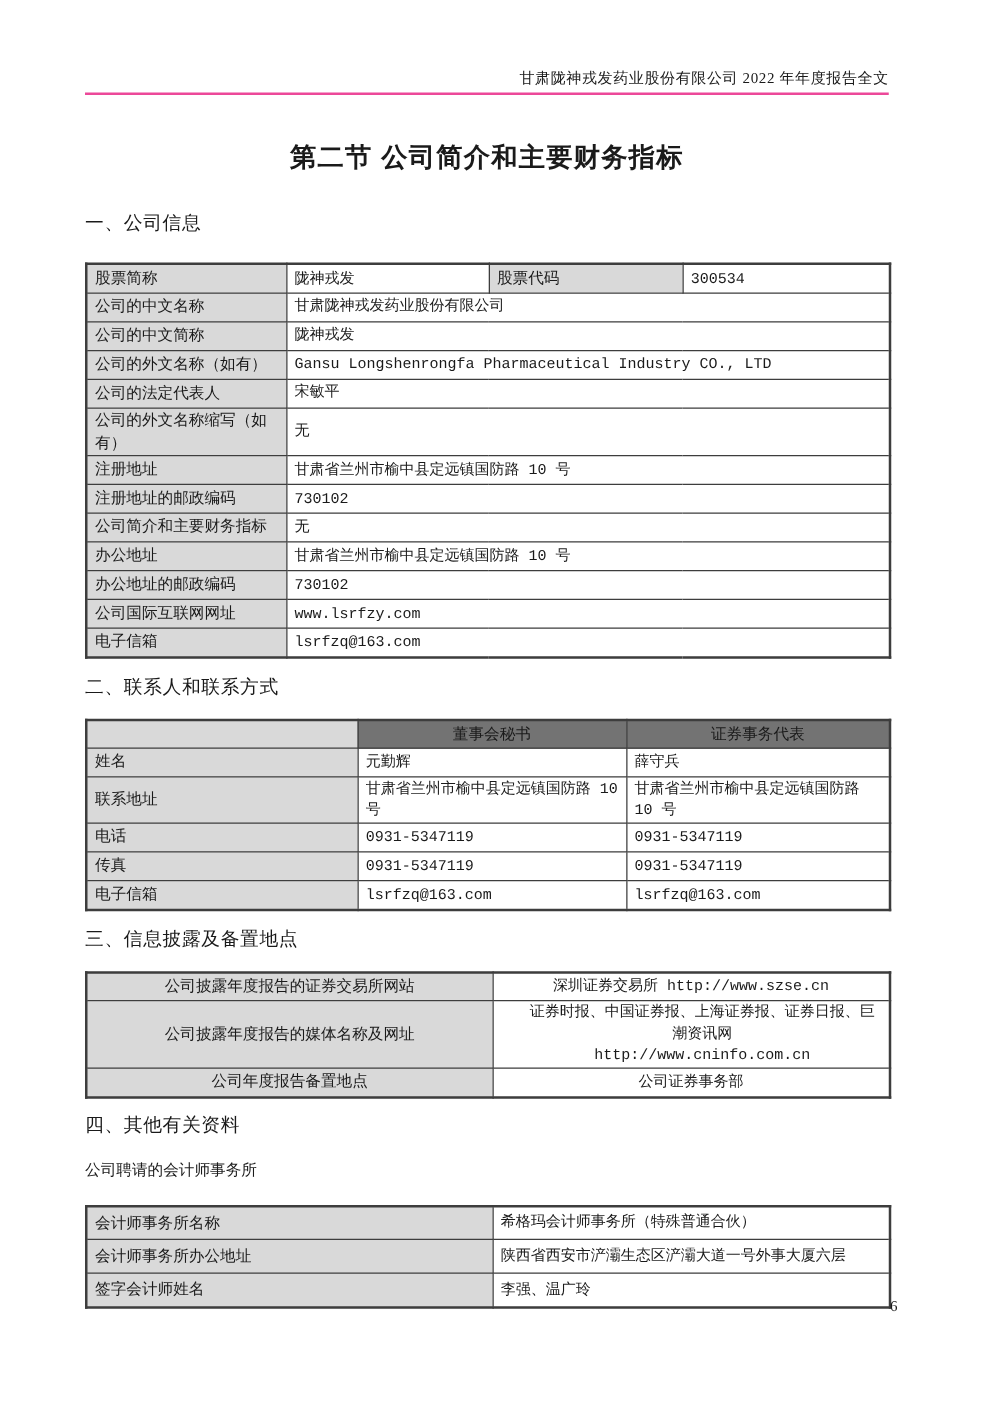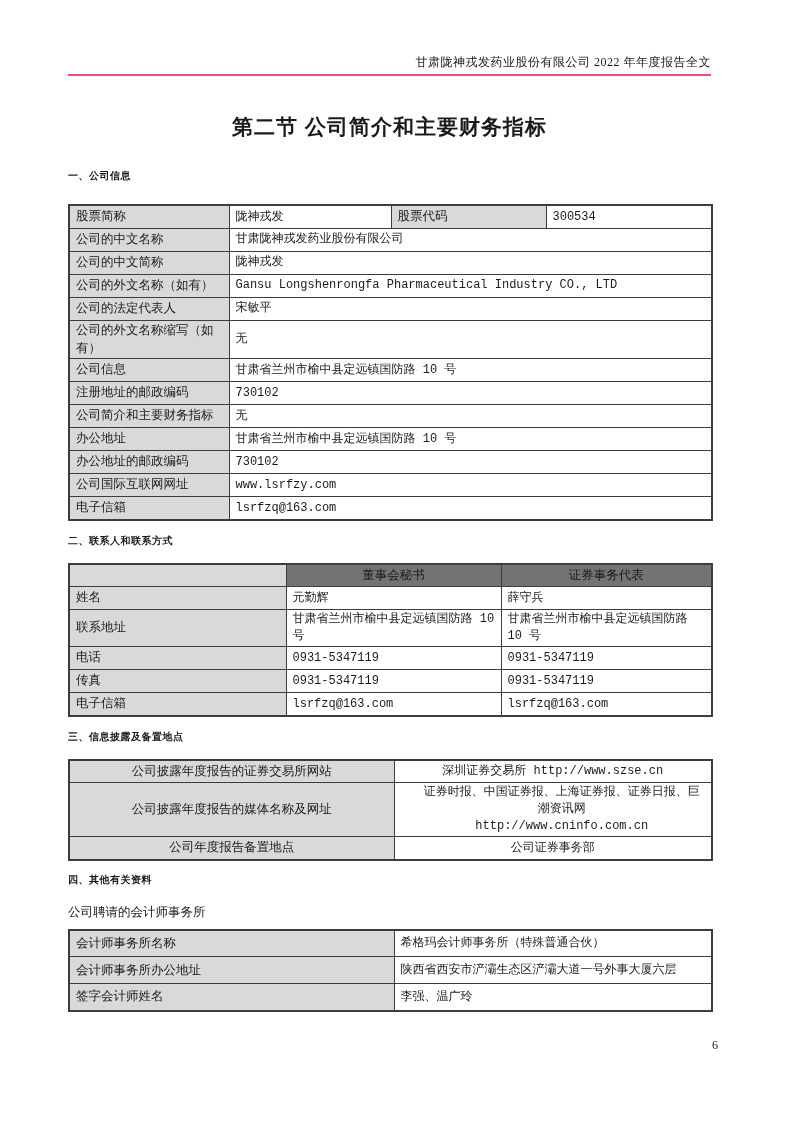--- a/index.html
+++ b/index.html
@@ -15,39 +15,39 @@
   }
 
   .title {
     margin-top:37px; text-align:center;
     font-family:"Liberation Sans","DejaVu Sans",sans-serif;
     font-weight:700; font-size:21px; line-height:1.3; letter-spacing:1px;
   }
 
   h2.sec {
     font-family:"Liberation Sans","DejaVu Sans",sans-serif;
-    font-weight:700; font-size:10px; line-height:1.2; letter-spacing:0.5px;
+    font-weight:400; font-size:15px; line-height:1.2; letter-spacing:0.5px;
   }
   .sec1 { margin-top:30px; }
   .sec2 { margin-top:14px; }
   .sec3 { margin-top:14px; }
   .sec4 { margin-top:13px; }
 
   table { width:100%; border-collapse:collapse; table-layout:fixed;
           border:2px solid #3d3d3d; font-size:12.5px; }
   td { border:1px solid #3d3d3d; padding:1px 6px; vertical-align:middle; line-height:1.42; }
   .lbl { background:#d9d9d9; }
   .hdr { background:#737373; text-align:center; }
   .val { font-family:"Liberation Mono","DejaVu Sans Mono",monospace; font-size:12px; }
   .preline { white-space:pre-line;padding-left:24px; }
 
   .t1 { margin-top:22px; } .t1 tr { height:23px; }
   .t2 { margin-top:16px; } .t2 tr { height:23px; }
   .t3 { margin-top:16px;text-align:center; } .t3 tr { height:23px; }
-  .t4 { margin-top:8px; }  .t4 tr { height:27px; }
+  .t4 { margin-top:19px; }  .t4 tr { height:27px; }
 
   .intro { margin-top:18px; font-size:12.5px; }
 
   .page-number { position:absolute; top:1038px; right:75px; font-size:12px; }
 </style>
 </head>
 <body>
 
 <div class="page">
   <div class="content">
@@ -88,21 +88,21 @@
       </tr>
       <tr>
         <td class="lbl">公司的法定代表人</td>
         <td class="val" colspan="3">宋敏平</td>
       </tr>
       <tr>
         <td class="lbl">公司的外文名称缩写（如有）</td>
         <td class="val" colspan="3">无</td>
       </tr>
       <tr>
-        <td class="lbl">公司信息</td>
+        <td class="lbl">注册地址</td>
         <td class="val" colspan="3">甘肃省兰州市榆中县定远镇国防路 10 号</td>
       </tr>
       <tr>
         <td class="lbl">注册地址的邮政编码</td>
         <td class="val" colspan="3">730102</td>
       </tr>
       <tr>
         <td class="lbl">公司简介和主要财务指标</td>
         <td class="val" colspan="3">无</td>
       </tr>

